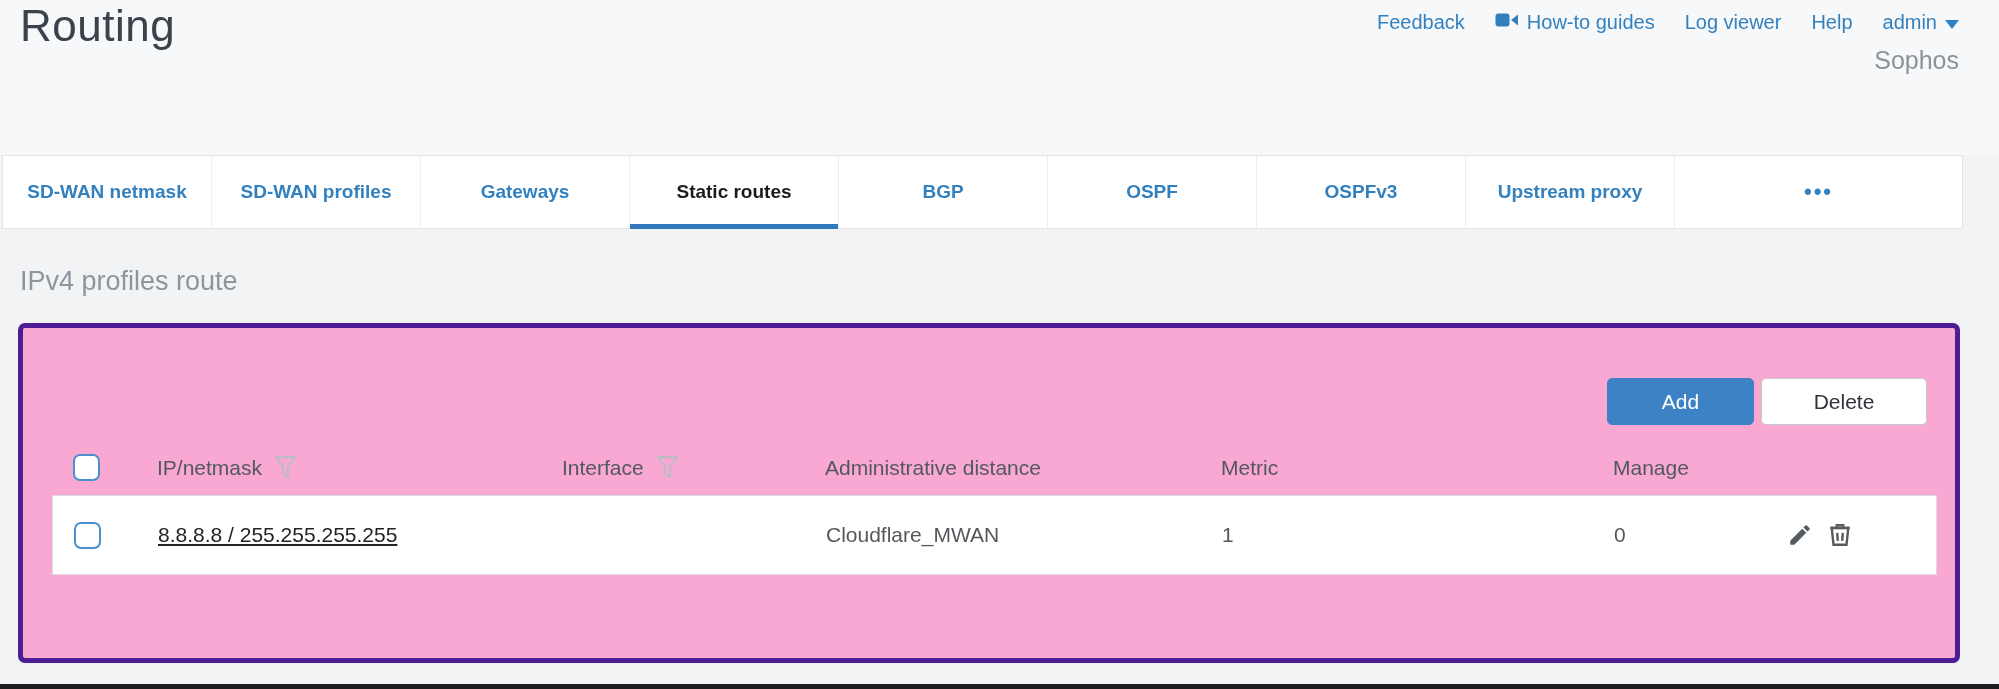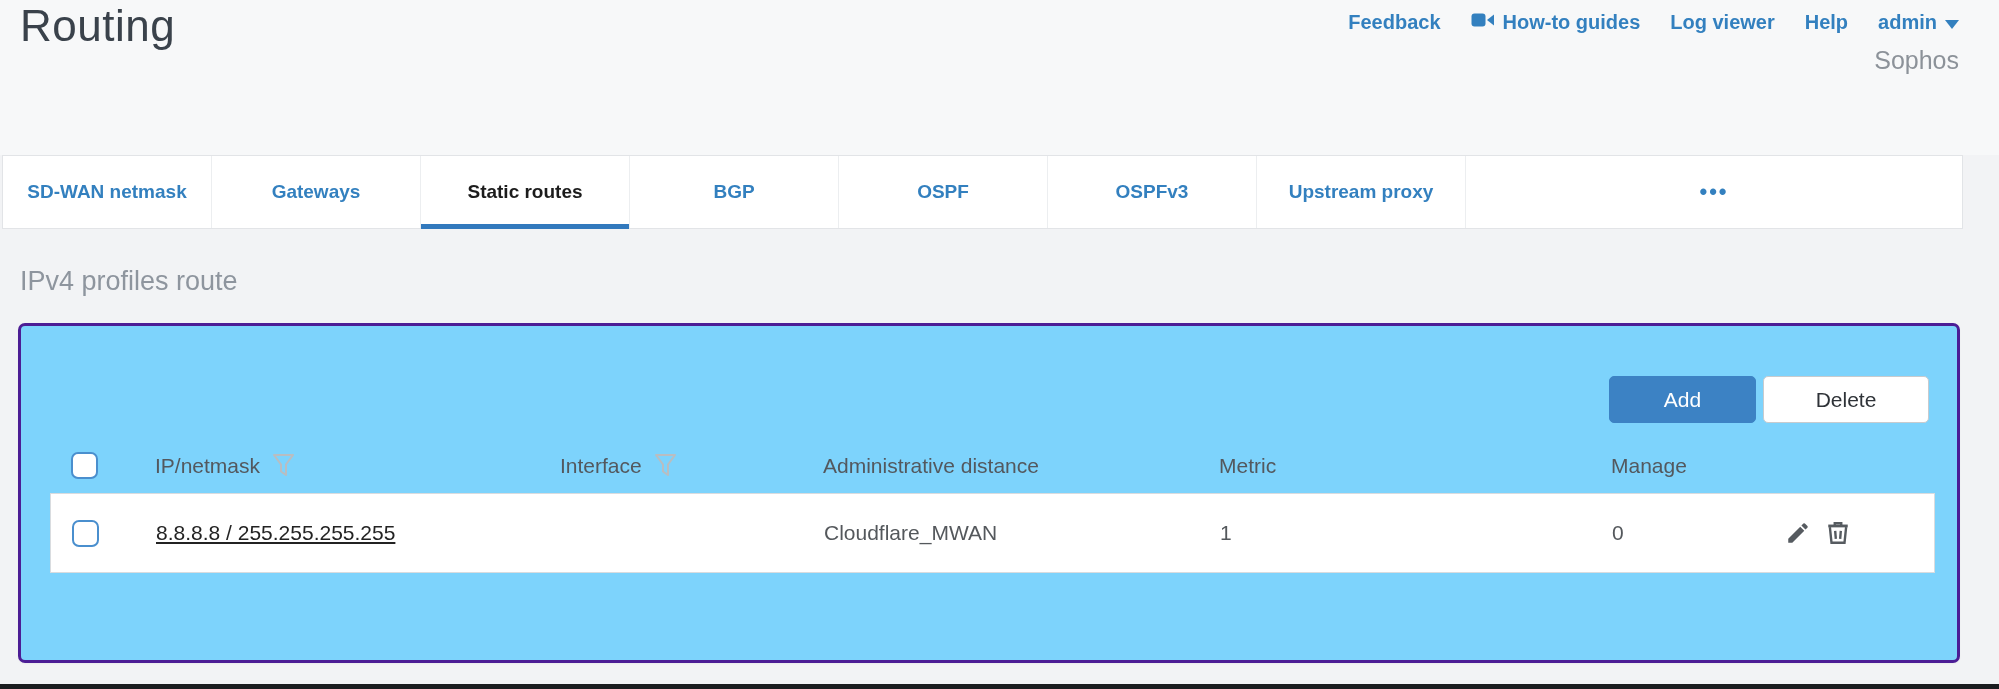--- a/index.html
+++ b/index.html
@@ -13,21 +13,21 @@
   .top-region { position:absolute; left:0; top:0; width:1999px; height:155px; background:#f7f8f9; }
 
   
   .page-title {
     position:absolute; left:20px; top:1px;
     font-size:44px; font-weight:500; color:#3a424b; letter-spacing:.5px;
   }
   .topnav {
     position:absolute; right:40px; top:10px;
     display:flex; align-items:center; gap:30px;
-    font-size:20px; font-weight:700; color:#3380bf;
+    font-size:20px; font-weight:400; color:#3380bf;
   }
   .topnav .nav-item { display:flex; align-items:center; gap:8px; cursor:pointer; white-space:nowrap; }
   .org-label {
     position:absolute; right:40px; top:46px;
     font-size:25px; color:#8c9299;
   }
 
   
   .tabbar {
     position:absolute; left:2px; top:155px; width:1961px; height:74px;
@@ -46,21 +46,21 @@
   }
   .tab-more { flex:1 1 auto; border-right:none; letter-spacing:2px; font-size:22px; }
 
   
   .section-heading {
     position:absolute; left:20px; top:266px;
     font-size:27px; font-weight:400; color:#8e959e;
   }
   .panel {
     position:absolute; left:18px; top:323px; width:1942px; height:340px;
-    background:#7dd3fc; border:3px solid #4c1d95; border-radius:7px;
+    background:#f9a8d4; border:5px solid #4c1d95; border-radius:7px;
     box-shadow:0 1px 2px rgba(0,0,0,0.04);
   }
   .btn-row { position:absolute; top:50px; right:28px; display:flex; gap:7px; }
   .btn {
     height:47px; border-radius:5px; font-size:21px;
     display:flex; align-items:center; justify-content:center; cursor:pointer;
     font-family:inherit;
   }
   .btn-add { width:147px; background:#3c82c4; color:#ffffff; border:1px solid #3c82c4; font-weight:500; }
   .btn-delete { width:166px; background:#ffffff; color:#2f3338; border:1px solid #c8cbce; }
@@ -126,20 +126,23 @@
           <polygon points="0,0 14,0 7,9" fill="#3380bf"></polygon>
         </svg>
     </span>
   </span>
 </div>
 <div class="org-label">Sophos</div>
 
 <div class="tabbar">
   <div class="tab">
       <span>SD-WAN netmask</span>
+    </div>
+  <div class="tab">
+      <span>SD-WAN profiles</span>
     </div>
   <div class="tab">
       <span>Gateways</span>
     </div>
   <div class="tab active">
       <span>Static routes</span>
     </div>
   <div class="tab">
       <span>BGP</span>
     </div>

